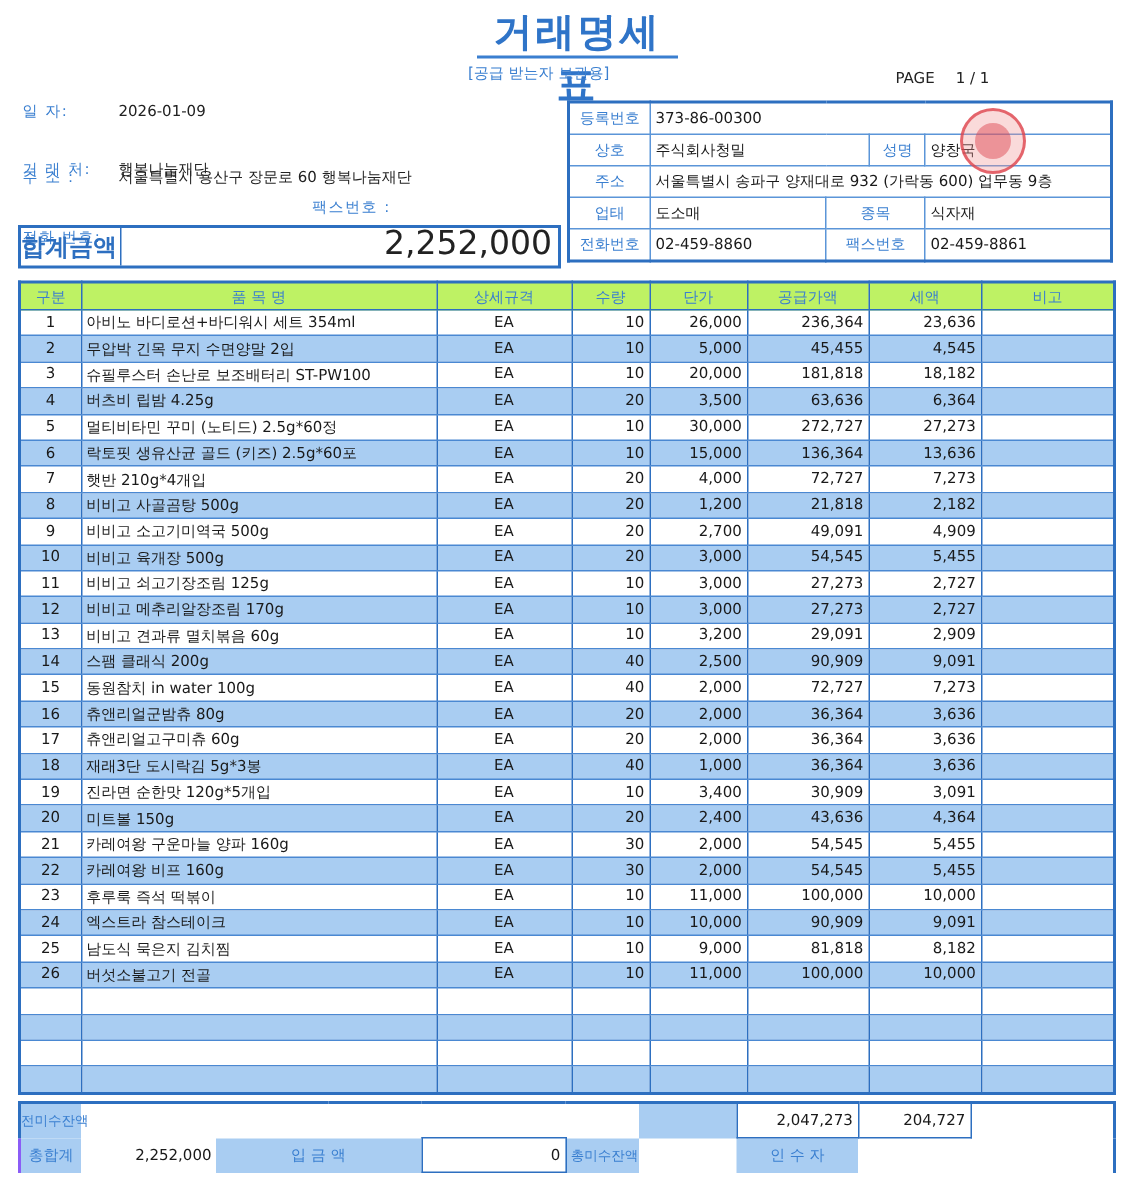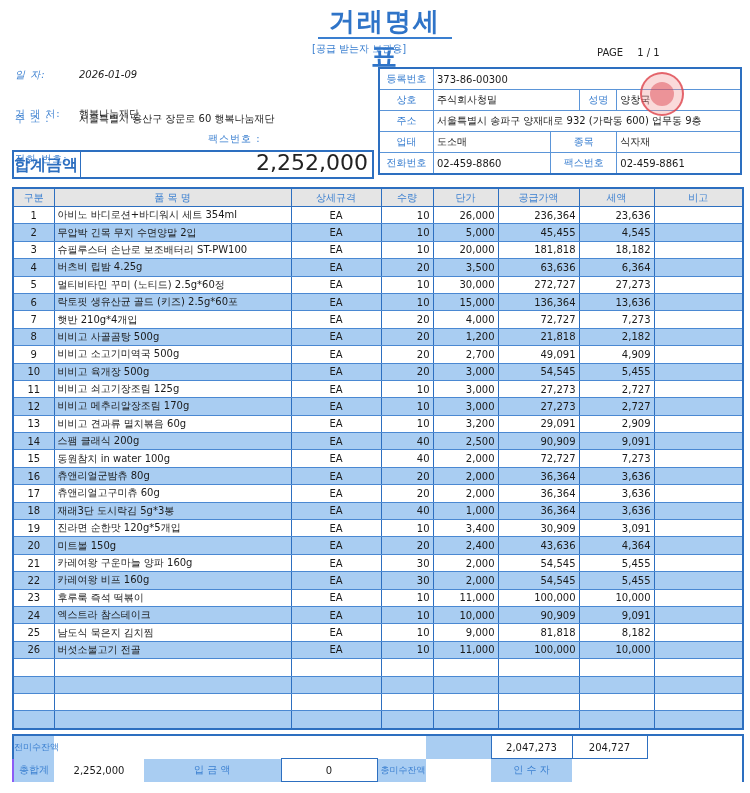--- a/index.html
+++ b/index.html
@@ -21,49 +21,49 @@
   .total-lbl { position:absolute; left:0; top:0; width:66px; height:25px; line-height:25px; 
                font-size:16px; font-weight:bold; color:#2d6fc0; border-right:1.5px solid #2d6fc0; }
   .total-val { position:absolute; right:4px; top:-2px; font-size:22px; color:#222; }
 
   table { border-collapse:collapse; }
   .sup { position:absolute; left:378px; top:67px; width:364px; border:2px solid #2d6fc0; }
   .sup td { border:1px solid #5b95d8; height:20px; font-size:10px; padding:0 3px; white-space:nowrap; }
   .sup td.h { color:#3a7fd0; text-align:center; width:47px; }
 
   .main { position:absolute; left:12px; top:187px; width:730px; border:2px solid #2d6fc0; table-layout:fixed; }
-  .main th { background:#e5e5e5; color:#3a7fd0; font-weight:normal; font-size:10px; height:15px;
+  .main th { background:#bef264; color:#3a7fd0; font-weight:normal; font-size:10px; height:15px;
              border:1px solid #2d6fc0; }
   .main td { height:16.4px; font-size:10px; border-left:1.5px solid #2d6fc0; border-right:1.5px solid #2d6fc0;
              border-top:1px solid #4a88d2; border-bottom:1px solid #4a88d2; padding:0 3px; white-space:nowrap; overflow:hidden; }
   .main tr.alt td { background:#a9cdf2; }
   .c { text-align:center; }
   .r { text-align:right; }
 
   .sum { position:absolute; left:12px; top:734px; width:730px; table-layout:fixed; }
-  .sum td { font-size:10px; height:22px; padding:0 3px; white-space:nowrap;text-align:center; }
+  .sum td { font-size:10px; height:22px; padding:0 3px; white-space:nowrap; }
   .sum .lbl { background:#a9cdf2; color:#3a7fd0; text-align:center; }
   .sum .box { border:1px solid #2d6fc0; }
 
   .stamp { left:640px; top:72px; width:40px; height:40px; border-radius:50%;
            border:2px solid rgba(220,60,70,0.75); background:rgba(240,150,150,0.35); }
   .stamp-inner { position:absolute; left:8px; top:8px; width:24px; height:24px; border-radius:50%;
                  background:rgba(220,60,70,0.45); }
 </style>
 </head>
 <body>
 
 <div class="abs title">거래명세표</div>
 <div class="abs title-line"></div>
 <div class="abs subtitle">[공급 받는자 보관용]</div>
 <div class="abs page">
   <span style="margin-left:0">PAGE</span><span>1 / 1</span>
 </div>
 
-<div class="abs info-row" style="top:67px;font-style:italic;">
+<div class="abs info-row" style="top:67px;">
   <span class="lbl">일        자:</span><span class="val">2026-01-09</span>
 </div>
 <div class="abs info-row" style="top:90px;margin-top:16px;">
   <span class="lbl">거  래  처:</span><span class="val">행복나눔재단</span>
 </div>
 <div class="abs info-row" style="top:111px;">
   <span class="lbl">주        소 :</span><span class="val">서울특별시 용산구 장문로 60 행복나눔재단</span>
 </div>
 <div class="abs info-row" style="top:131px;margin-top:20px;">
   <span class="lbl">전화 번호:</span><span class="val"></span>

